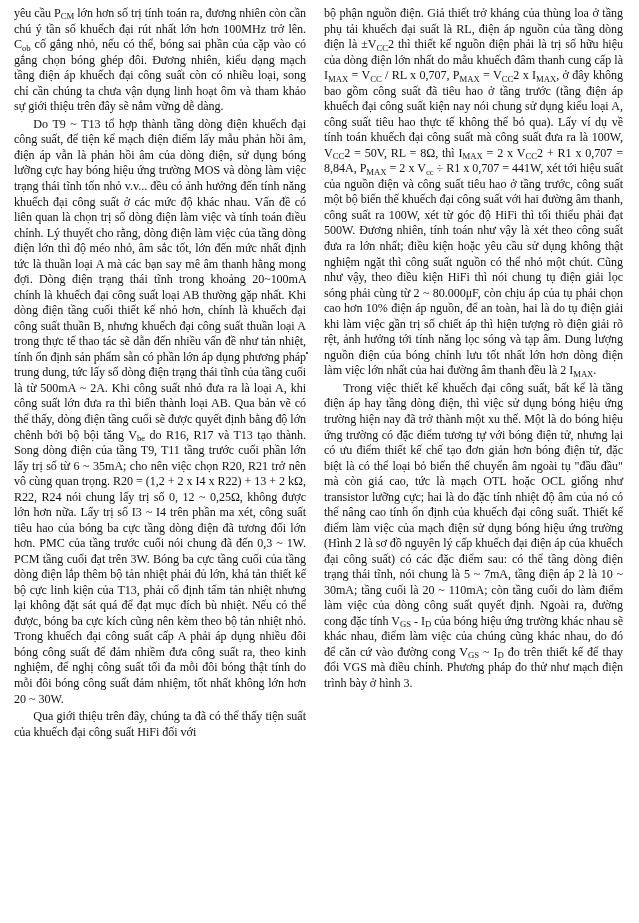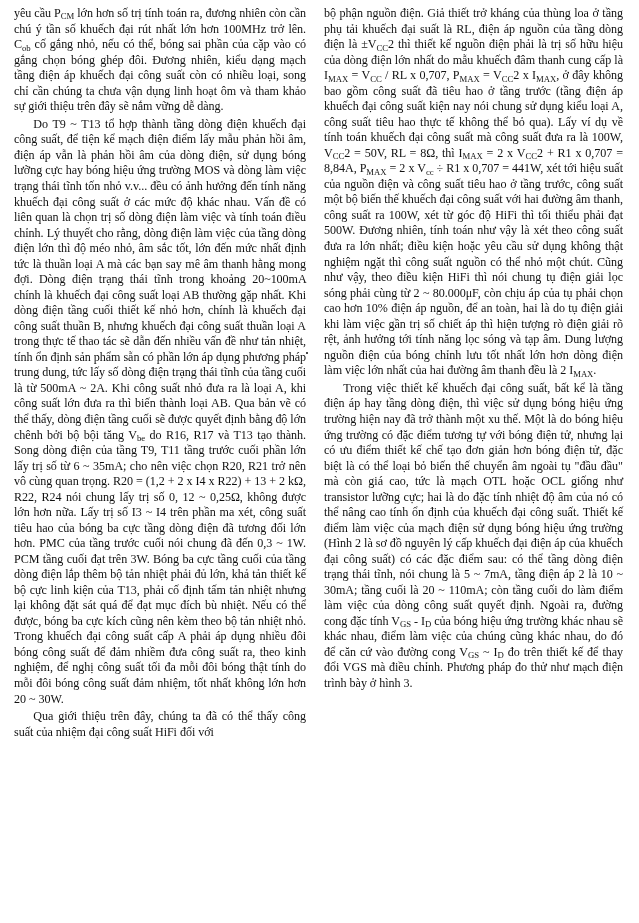--- a/index.html
+++ b/index.html
@@ -65,21 +65,21 @@
   }
 </style>
 </head>
 <body>
 
 <div class="page">
   <div class="columns">
     <div class="col col-left" id="col-left">
         <p class="noindent"><span>yêu cầu P</span><sub>CM</sub><span> lớn hơn số trị tính toán ra, đương nhiên còn cần chú ý tần số khuếch đại rút nhất lớn hơn 100MHz trở lên. C</span><sub>ob</sub><span> cố gắng nhỏ, nếu có thể, bóng sai phần của cặp vào có gắng chọn bóng ghép đôi. Đương nhiên, kiểu dạng mạch tầng điện áp khuếch đại công suất còn có nhiều loại, song chỉ cần chúng ta chưa vận dụng linh hoạt ôm và tham khảo sự giới thiệu trên đây sẽ nắm vững dễ dàng.</span></p>
         <p class="indent"><span>Do T9 ~ T13 tổ hợp thành tầng dòng điện khuếch đại công suất, để tiện kể mạch điện điểm lấy mẫu phản hồi âm, điện áp vẫn là phản hồi âm của dòng điện, sử dụng bóng lưỡng cực hay bóng hiệu ứng trường MOS và dòng làm việc trạng thái tĩnh tốn nhỏ v.v... đều có ảnh hưởng đến tính năng khuếch đại công suất ở các mức độ khác nhau. Vấn đề có liên quan là chọn trị số dòng điện làm việc và tính toán điều chỉnh. Lý thuyết cho rằng, dòng điện làm việc của tầng dòng điện lớn thì độ méo nhỏ, âm sắc tốt, lớn đến mức nhất định tức là thuần loại A mà các bạn say mê âm thanh hằng mong đợi. Dòng điện trạng thái tĩnh trong khoảng </span><span class="u">20~100mA</span><span> chính là khuếch đại công suất loại AB thường gặp nhất. Khi dòng điện tầng cuối thiết kế nhỏ hơn, chính là khuếch đại công suất thuần B, nhưng khuếch đại công suất thuần loại A trong thực tế thao tác sẽ dẫn đến nhiều vấn đề như tản nhiệt, tính ổn định sản phẩm sẵn có phần lớn áp dụng phương pháp trung dung, tức lấy số dòng điện trạng thái tĩnh của tầng cuối là từ 500mA ~ 2A. Khi công suất nhỏ đưa ra là loại A, khi công suất lớn đưa ra thì biến thành loại AB. Qua bản vẽ có thể thấy, dòng điện tầng cuối sẽ được quyết định bằng độ lớn chênh bởi bộ bội tăng V</span><sub>be</sub><span> do R16, R17 và T13 tạo thành. </span><span class="u">Song dòng điện của tầng T9, T11 tầng trước cuối phần lớn lấy trị số từ 6 ~ 35mA; cho nên việc chọn R20, R21 trở nên vô cùng quan trọng.</span><span> R20 = (1,2 + 2 x I4 x R22) + 13 + 2 kΩ, R22, R24 nói chung lấy trị số 0, 12 ~ 0,25Ω, không được lớn hơn nữa. Lấy trị số I3 ~ I4 trên phần ma xét, công suất tiêu hao của bóng ba cực tầng dòng điện đã tương đối lớn hơn. PMC của tầng trước cuối nói chung đã đến 0,3 ~ 1W. PCM tầng cuối đạt trên 3W. Bóng ba cực tầng cuối của tầng dòng điện lắp thêm bộ tản nhiệt phải đủ lớn, khả tản thiết kế bộ cực linh kiện của T13, phải cố định tấm tản nhiệt nhưng lại không đặt sát quá để đạt mục đích bù nhiệt. Nếu có thể được, bóng ba cực kích cũng nên kèm theo bộ tản nhiệt nhỏ. Trong khuếch đại công suất cấp A phải áp dụng nhiều đôi bóng công suất để đảm nhiềm đưa công suất ra, theo kinh nghiệm, để nghị công suất tối đa mỗi đôi bóng thật tính do mỗi đôi bóng công suất đảm nhiệm, tốt nhất không lớn hơn 20 ~ 30W.</span></p>
-        <p class="indent"><span>Qua giới thiệu trên đây, chúng ta đã có thể thấy công suất của nhiệm đại công suất HiFi đối với</span></p>
+        <p class="indent"><span>Qua giới thiệu trên đây, chúng ta đã có thể thấy tiện suất của khuếch đại công suất HiFi đối với</span></p>
       </div>
     <div class="col col-right" id="col-right">
         <p class="noindent"><span>bộ phận nguồn điện. Giả thiết trở kháng của thùng loa ở tầng phụ tải khuếch đại suất là RL, điện áp nguồn của tầng dòng điện là ±V</span><sub>CC</sub><span>2 thì thiết kế nguồn điện phải là trị số hữu hiệu của dòng điện lớn nhất do mẫu khuếch đâm thanh cung cấp là I</span><sub>MAX</sub><span> = V</span><sub>CC</sub><span> / RL x 0,707, P</span><sub>MAX</sub><span> = V</span><sub>CC</sub><span>2 x I</span><sub>MAX</sub><span>, ở đây không bao gồm công suất đã tiêu hao ở tầng trước (tầng điện áp khuếch đại công suất kiện nay nói chung sử dụng kiểu loại A, công suất tiêu hao thực tế không thể bỏ qua). Lấy ví dụ về tính toán khuếch đại công suất mà công suất đưa ra là 100W, V</span><sub>CC</sub><span>2 = 50V, RL = 8Ω, thì I</span><sub>MAX</sub><span> = 2 x V</span><sub>CC</sub><span>2 + R1 x 0,707 = 8,84A, P</span><sub>MAX</sub><span> = 2 x V</span><sub>cc</sub><span> ÷ R1 x 0,707 = 441W, xét tới hiệu suất của nguồn điện và công suất tiêu hao ở tầng trước, công suất một bộ biến thế khuếch đại công suất với hai đường âm thanh, công suất ra 100W, xét từ góc độ HiFi thì tối thiểu phải đạt 500W. Đương nhiên, tính toán như vậy là xét theo công suất đưa ra lớn nhất; điều kiện hoặc yêu cầu sử dụng không thật nghiệm ngặt thì công suất nguồn có thể nhỏ một chút. Cũng như vậy, theo điều kiện HiFi thì nói chung tụ điện giải lọc sóng phải cùng từ 2 ~ 80.000μF, còn chịu áp của tụ phải chọn cao hơn 10% điện áp nguồn, để an toàn, hai là do </span><span class="u">tụ điện giải khi làm việc gần trị số chiết áp thì hiện tượng rò điện giải rõ rệt, ảnh hưởng tới tính năng lọc sóng và tạp âm.</span><span> Dung lượng nguồn điện của </span><span class="u">bóng</span><span> chỉnh lưu tốt nhất lớn hơn dòng điện làm việc lớn nhất của hai đường âm thanh đều là 2 I</span><sub>MAX</sub><span>.</span></p>
         <p class="indent"><span>Trong việc thiết kế khuếch đại công suất, bất kể là tầng điện áp hay tầng dòng điện, thì việc sử dụng bóng hiệu ứng trường hiện nay đã trở thành một xu thế. Một là do bóng hiệu ứng trường có đặc điểm tương tự với bóng điện tử, nhưng lại có ưu điểm thiết kế chế tạo đơn giản hơn bóng điện tử, đặc biệt là có thể loại bỏ biến thế chuyển âm ngoài tụ "đầu đầu" mà còn giá cao, tức là mạch OTL hoặc OCL giống như transistor lưỡng cực; hai là do đặc tính nhiệt độ âm của nó có thể nâng cao tính ổn định của khuếch đại công suất. Thiết kế điểm làm việc của mạch điện sử dụng bóng hiệu ứng trường (Hình 2 là sơ đồ nguyên lý cấp khuếch đại điện áp của khuếch đại công suất) có các đặc điểm sau: có thể tầng dòng điện trạng thái tĩnh, nói chung là 5 ~ 7mA, tầng điện áp 2 là 10 ~ 30mA; tầng cuối là 20 ~ 110mA; còn tầng cuối do làm điểm làm việc của dòng công suất quyết định. Ngoài ra, đường cong đặc tính V</span><sub>GS</sub><span> - I</span><sub>D</sub><span> của bóng hiệu ứng trường khác nhau sẽ khác nhau, điểm làm việc của chúng cũng khác nhau, do đó để căn cứ vào đường cong V</span><sub>GS</sub><span> ~ I</span><sub>D</sub><span> đo trên thiết kế để thay đổi VGS mà điều chỉnh. Phương pháp đo thử như mạch điện trình bày ở hình 3.</span></p>
       </div>
   </div>
   <div class="dot-mark"></div>
 </div>
 
 </body></html>

